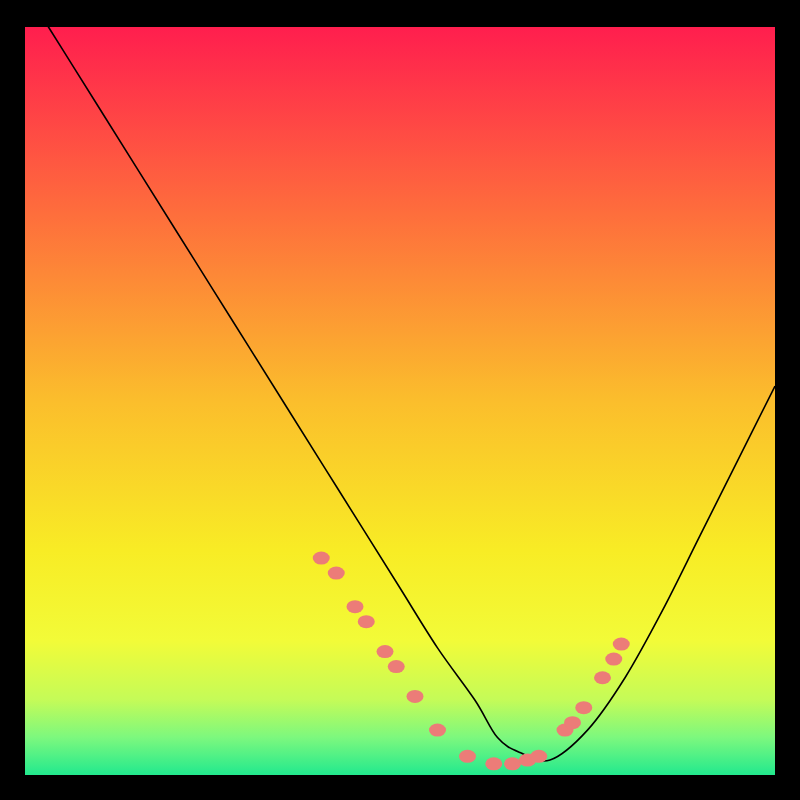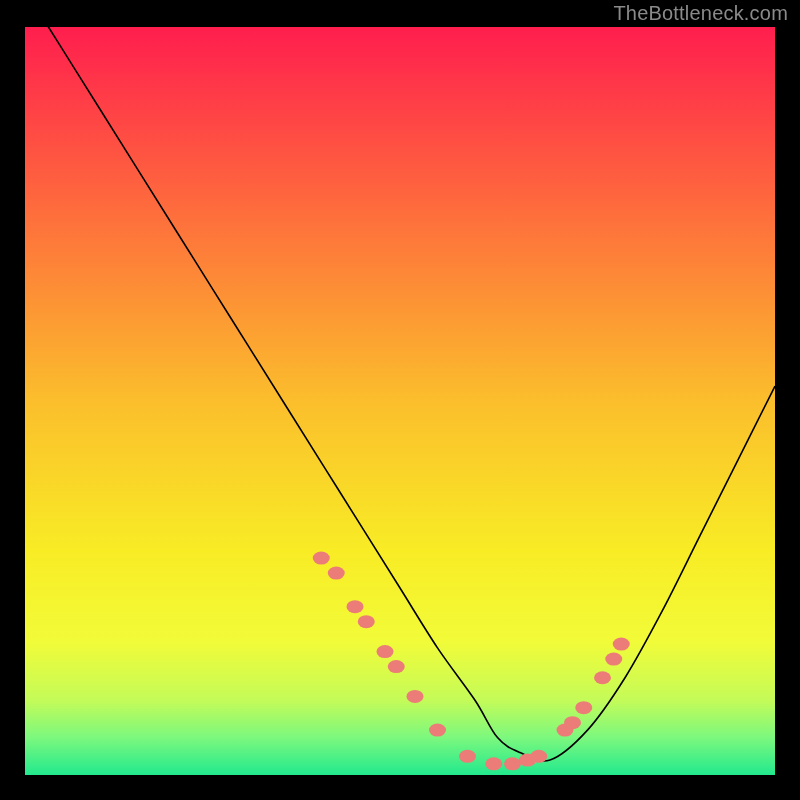--- a/index.html
+++ b/index.html
@@ -26,21 +26,20 @@
     font-family: Arial, Helvetica, sans-serif;
     font-size: 20px;
     letter-spacing: 0.2px;
   }
   svg { display: block; }
 </style>
 </head>
 <body>
 
 <div class="frame">
-  <div class="watermark">TheBottleneck.com</div>
   <svg id="chart-svg" width="800" height="800">
     <defs>
       <linearGradient id="bg-grad" x1="0" y1="0" x2="0" y2="1">
           <stop offset="0%" stop-color="#FF1E4E"></stop>
           <stop offset="25%" stop-color="#FE6E3C"></stop>
           <stop offset="50%" stop-color="#FBBE2C"></stop>
           <stop offset="70%" stop-color="#F8EC25"></stop>
           <stop offset="82%" stop-color="#F2FB38"></stop>
           <stop offset="90%" stop-color="#C4FB58"></stop>
           <stop offset="95%" stop-color="#7CF87E"></stop>

